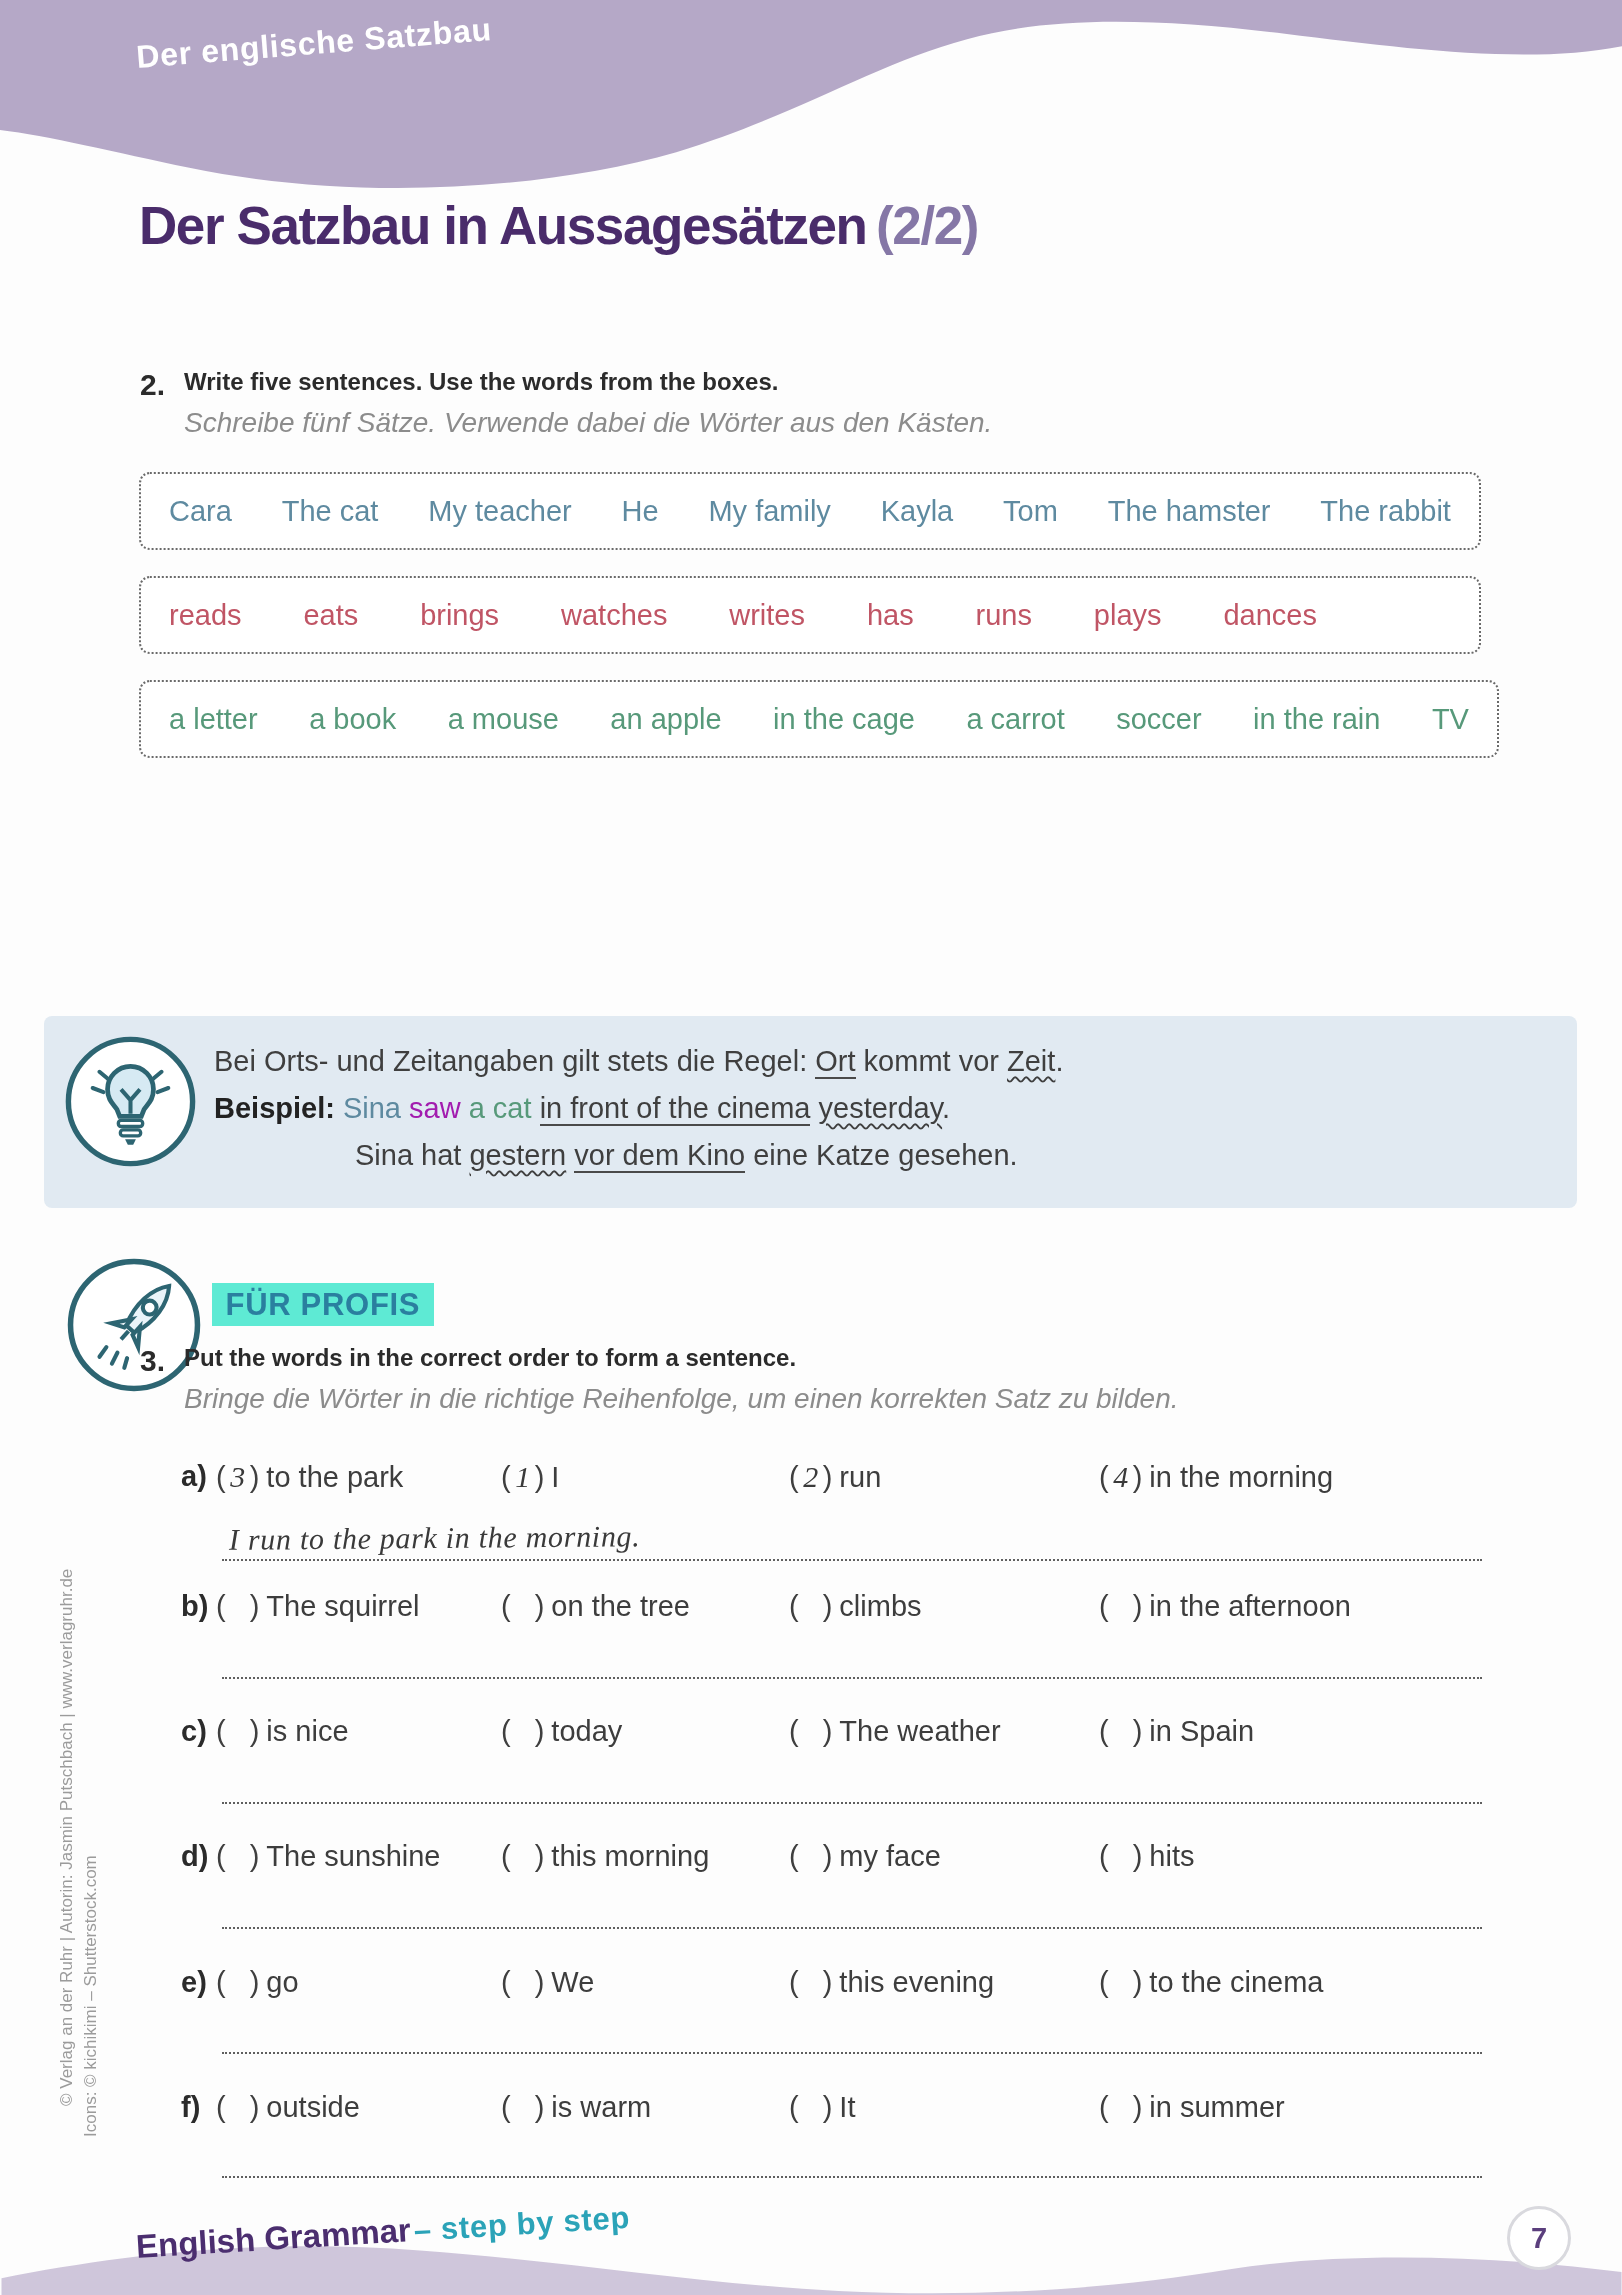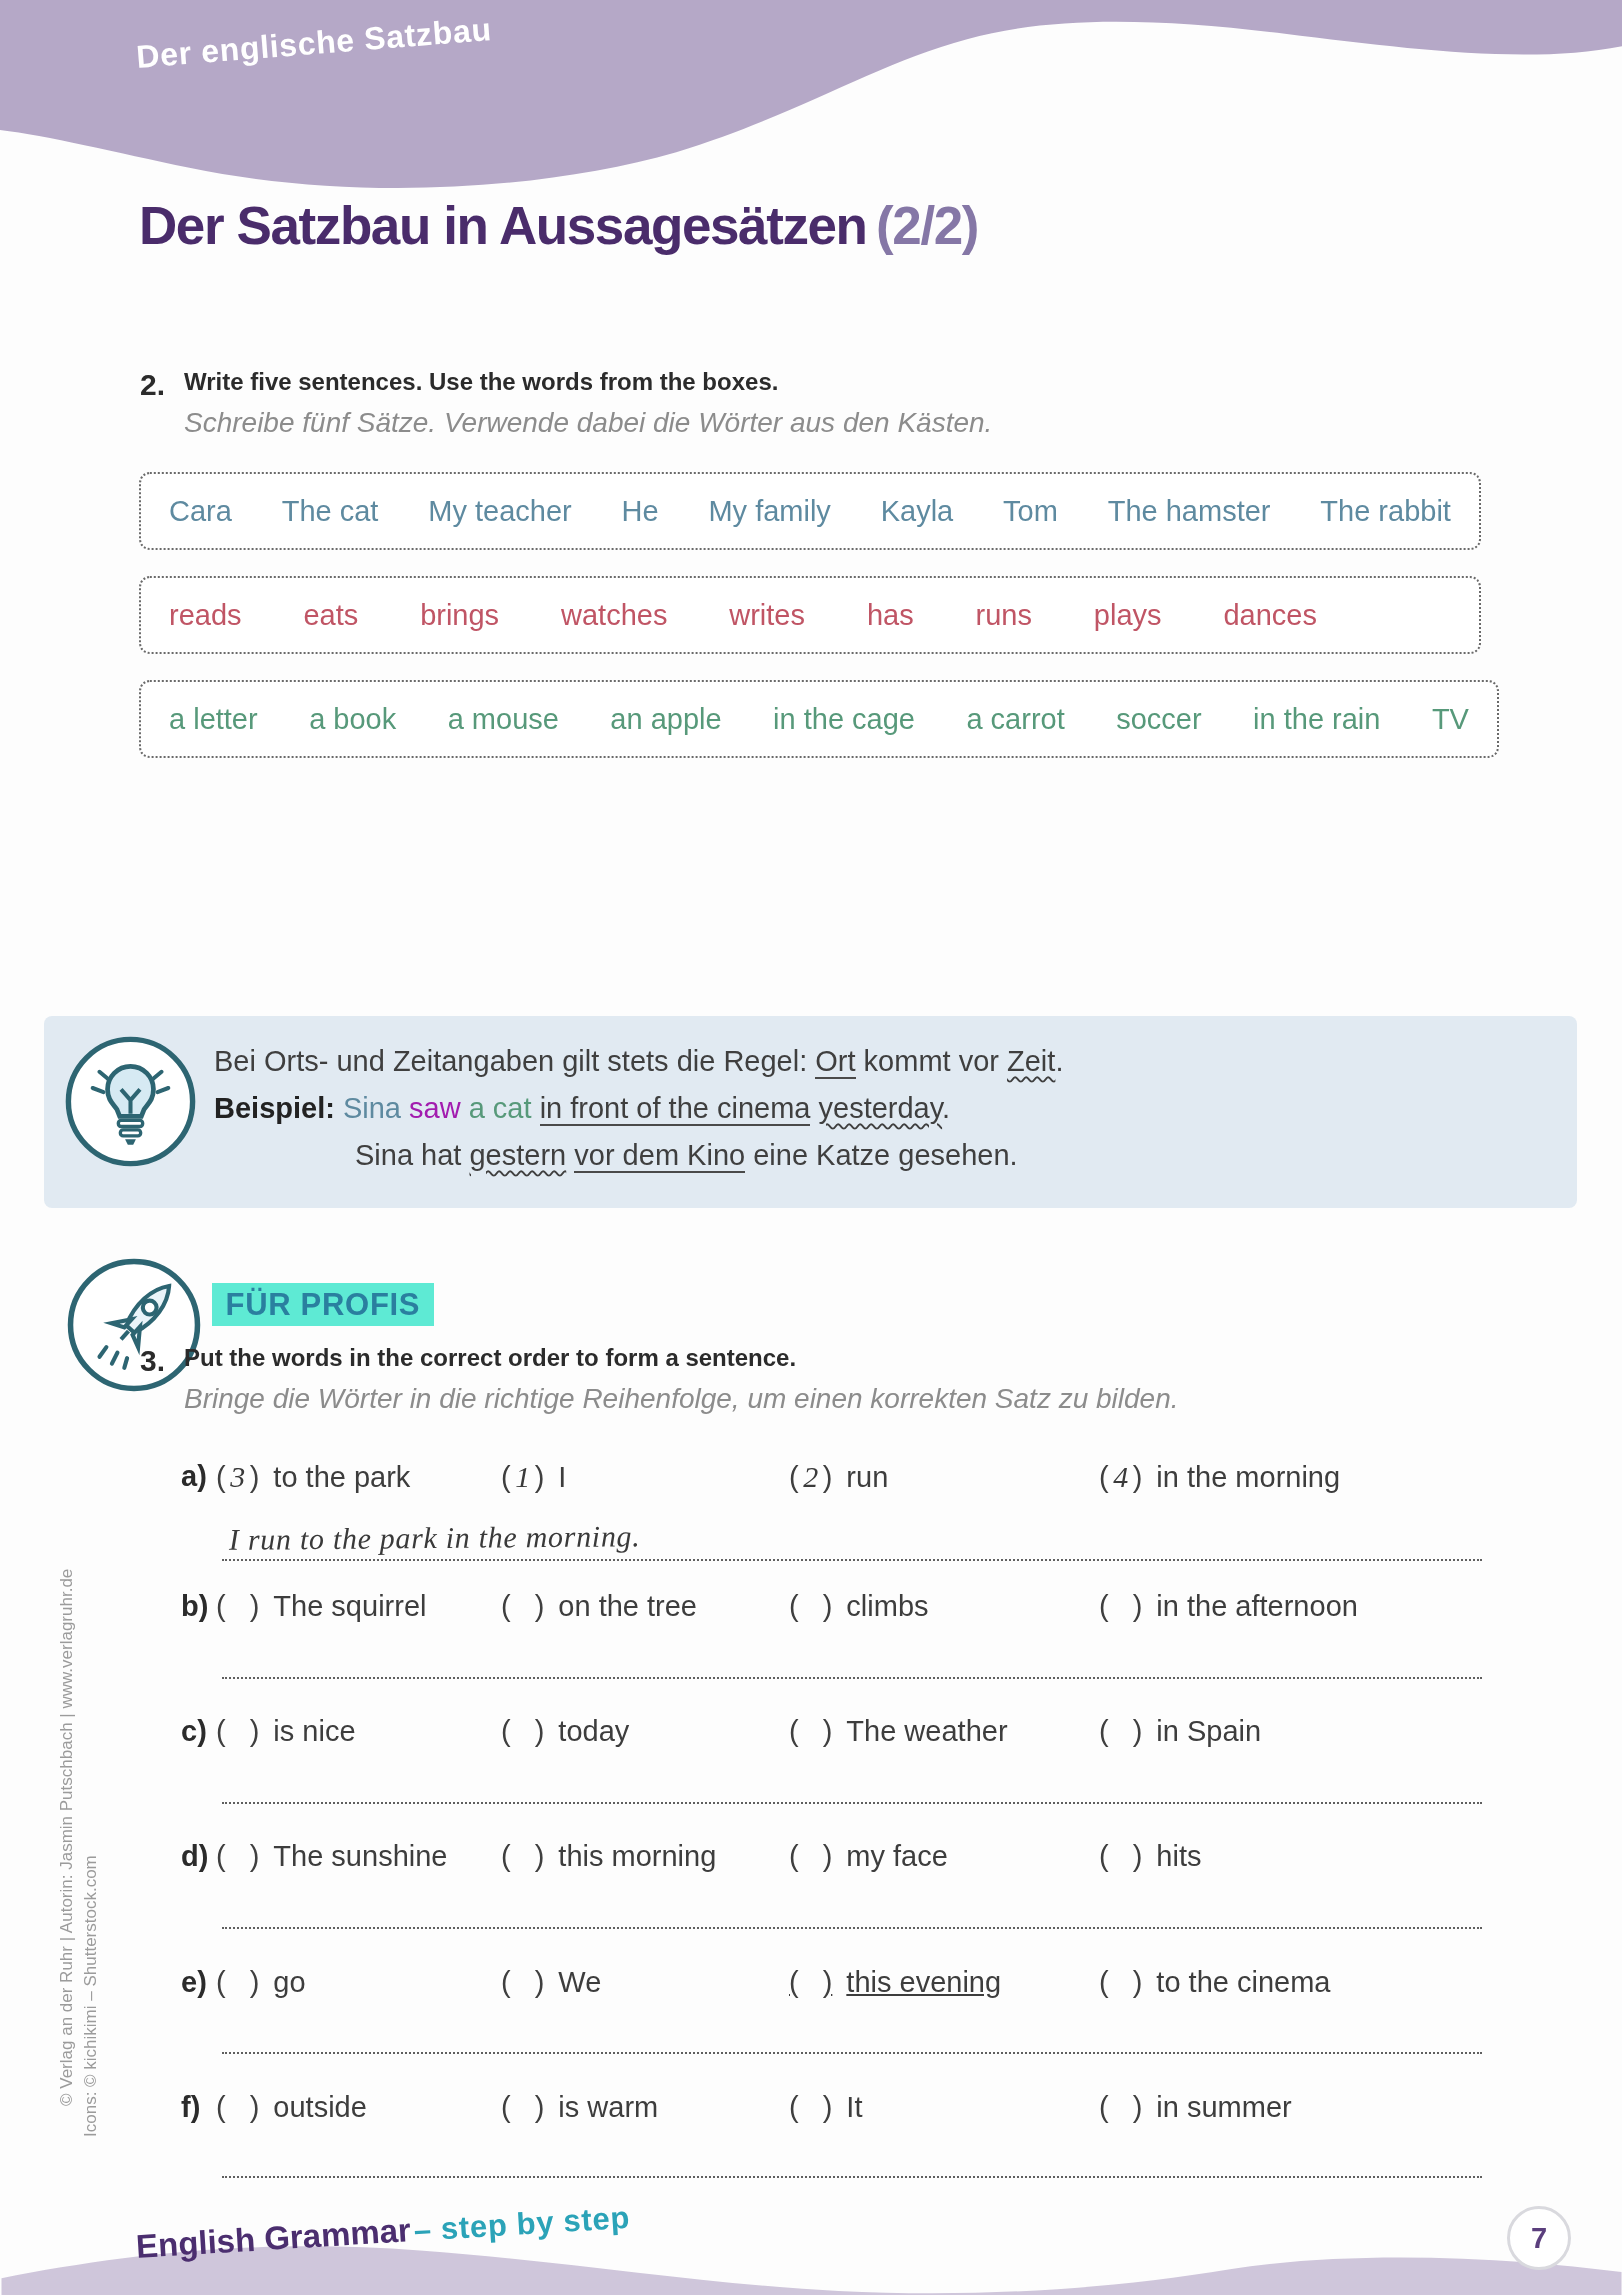--- a/index.html
+++ b/index.html
@@ -61,21 +61,21 @@
         padding:0 13.5px;background:#5eead4;color:#2a7f9f;font-size:31px;font-weight:700;
         letter-spacing:0.7px;text-align:right;}
 
   
   .item{position:absolute;left:181px;width:1394px;font-size:29px;color:#3d3d3d;}
   .item-label{position:absolute;left:0;top:0;font-weight:700;color:#2b2b2b;}
   .cell{position:absolute;top:0;white-space:nowrap;}
   .paren{color:#3f3f3f;}
   .hand-num{display:inline-block;width:24px;text-align:center;font-family:cursive;
         font-style:italic;font-size:30px;color:#3a3a3a;}
-  .phrase{margin-left:14px;}
+  .phrase{margin-left:7px;}
   .item-line{position:absolute;left:41px;width:1260px;border-bottom:2px dotted #5f5f5f;}
   .item-line .handwrite{position:absolute;left:6.8px;bottom:4px;font-size:30px;transform:rotate(-0.5deg);}
 
   
   .credit{position:absolute;transform:rotate(-90deg);transform-origin:0 0;font-size:17px;
         color:#9b9b9b;white-space:nowrap;}
   .credit-1{left:57px;top:2106px;}
   .credit-2{left:81px;top:2137px;}
 
   
@@ -219,21 +219,21 @@
         <span class="cell" style="left: 35px;"><span class="paren">(</span><span class="hand-num"></span><span class="paren">)</span><span class="phrase">The sunshine</span></span>
         <span class="cell" style="left: 320px;"><span class="paren">(</span><span class="hand-num"></span><span class="paren">)</span><span class="phrase">this morning</span></span>
         <span class="cell" style="left: 608px;"><span class="paren">(</span><span class="hand-num"></span><span class="paren">)</span><span class="phrase">my face</span></span>
         <span class="cell" style="left: 918px;"><span class="paren">(</span><span class="hand-num"></span><span class="paren">)</span><span class="phrase">hits</span></span>
         <div class="item-line" style="top: 87px;"></div>
       </div>
       <div class="item" style="top: 1966px; height: 91px;">
         <span class="item-label">e)</span>
         <span class="cell" style="left: 35px;"><span class="paren">(</span><span class="hand-num"></span><span class="paren">)</span><span class="phrase">go</span></span>
         <span class="cell" style="left: 320px;"><span class="paren">(</span><span class="hand-num"></span><span class="paren">)</span><span class="phrase">We</span></span>
-        <span class="cell" style="left: 608px; text-decoration: underline;"><span class="paren">(</span><span class="hand-num"></span><span class="paren">)</span><span class="phrase">this evening</span></span>
+        <span class="cell" style="left: 608px;"><span class="paren">(</span><span class="hand-num"></span><span class="paren">)</span><span class="phrase">this evening</span></span>
         <span class="cell" style="left: 918px;"><span class="paren">(</span><span class="hand-num"></span><span class="paren">)</span><span class="phrase">to the cinema</span></span>
         <div class="item-line" style="top: 86px;"></div>
       </div>
       <div class="item" style="top: 2091px; height: 90px;">
         <span class="item-label">f)</span>
         <span class="cell" style="left: 35px;"><span class="paren">(</span><span class="hand-num"></span><span class="paren">)</span><span class="phrase">outside</span></span>
         <span class="cell" style="left: 320px;"><span class="paren">(</span><span class="hand-num"></span><span class="paren">)</span><span class="phrase">is warm</span></span>
         <span class="cell" style="left: 608px;"><span class="paren">(</span><span class="hand-num"></span><span class="paren">)</span><span class="phrase">It</span></span>
         <span class="cell" style="left: 918px;"><span class="paren">(</span><span class="hand-num"></span><span class="paren">)</span><span class="phrase">in summer</span></span>
         <div class="item-line" style="top: 85px;"></div>

